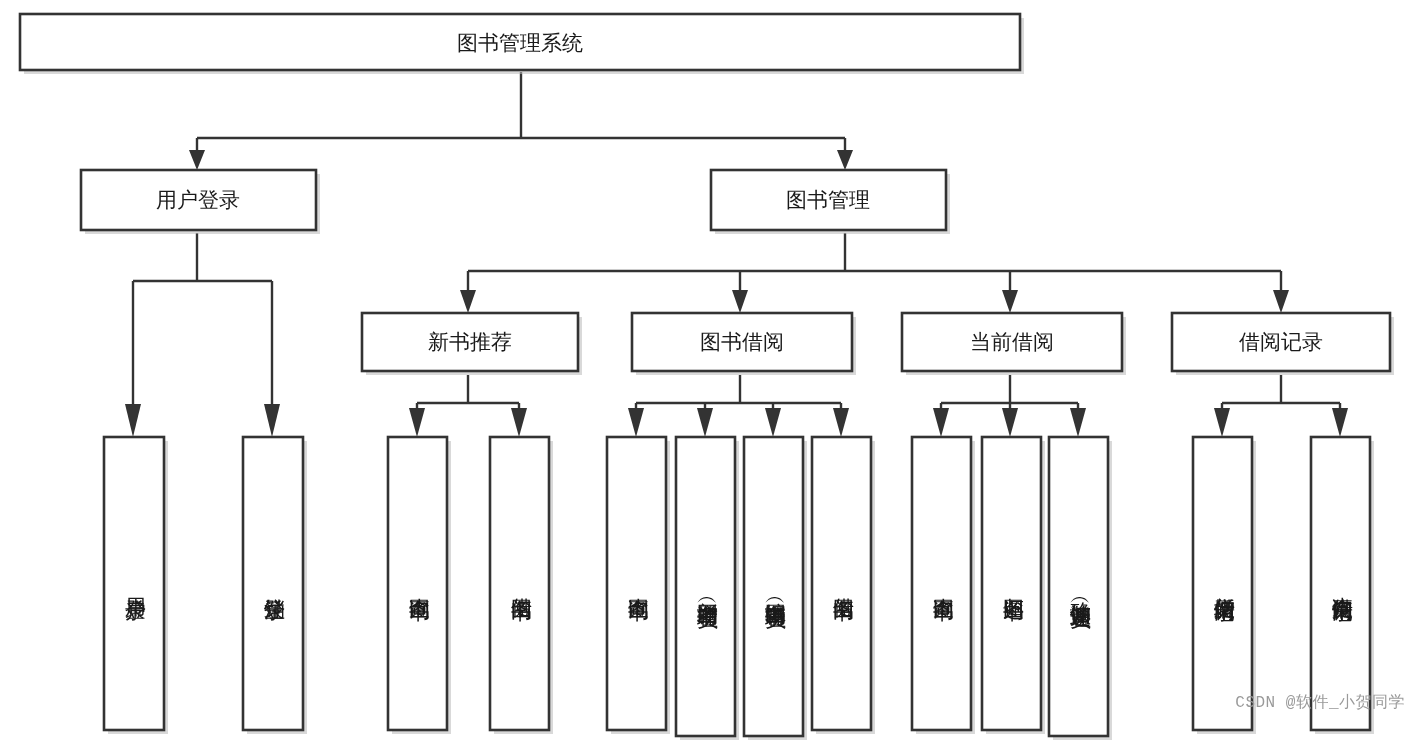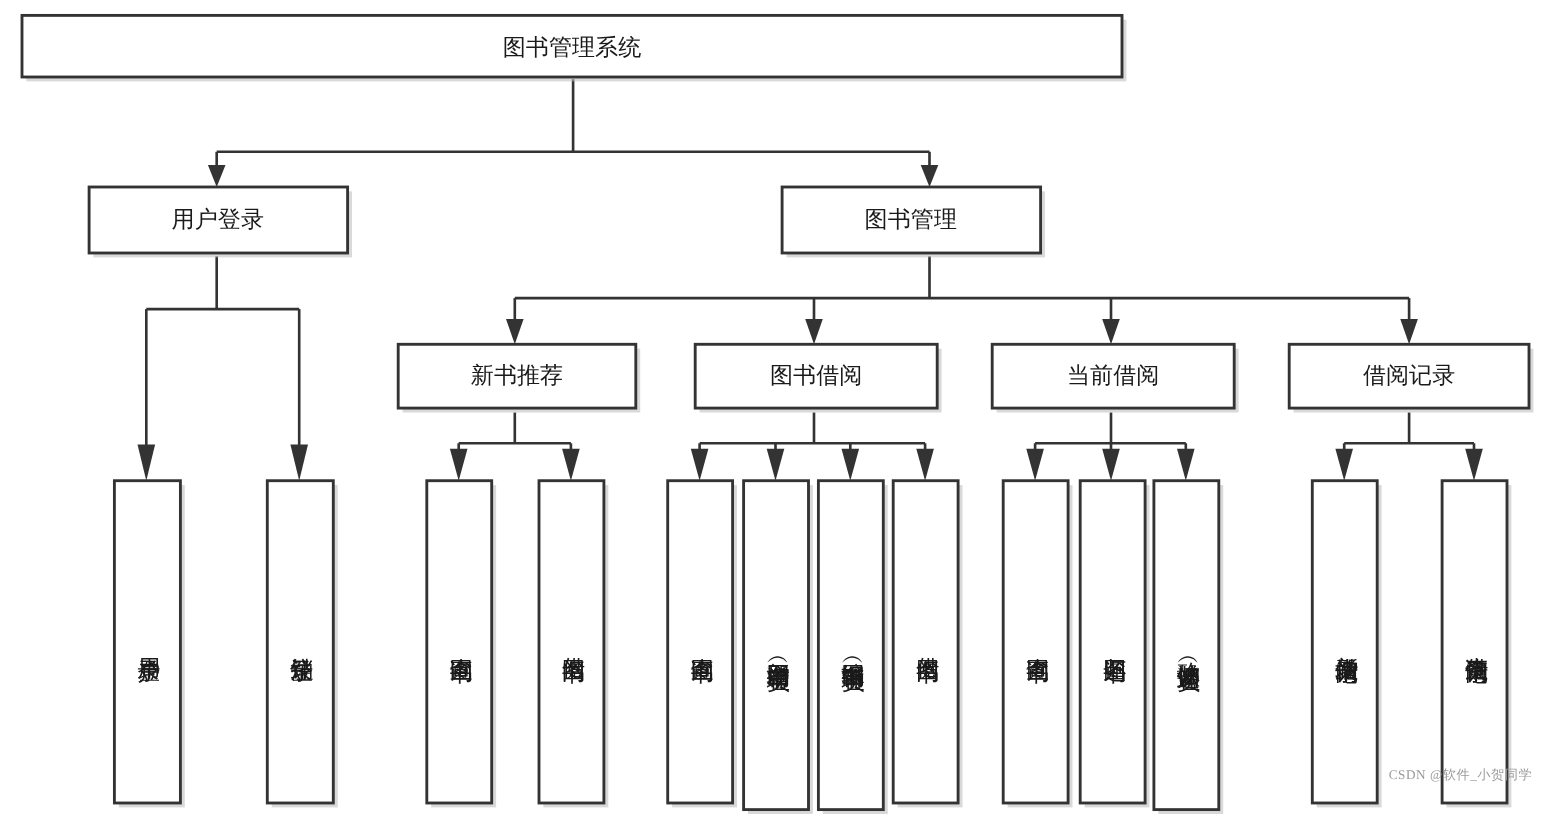--- a/index.html
+++ b/index.html
@@ -54,25 +54,25 @@
     font-size: 21px;
   }
   .label-v {
     font-size: 21px;
     writing-mode: vertical-rl;
     text-orientation: upright;
     letter-spacing: 1px;
   }
   .watermark {
     position: absolute;
-    right: 12px;
+    right: 0;
     bottom: 6px;
-    font-size: 12px;
+    font-size: 16px;
     color: #9a9a9a;
-    font-family: Liberation Serif, serif;
+    font-family: Liberation Mono, monospace;
     white-space: nowrap;
     letter-spacing: 0.5px;
   }
 </style>
 </head>
 <body>
 
 <div id="diagram-root">
 
   <svg class="flow" viewBox="0 0 1405 747">

